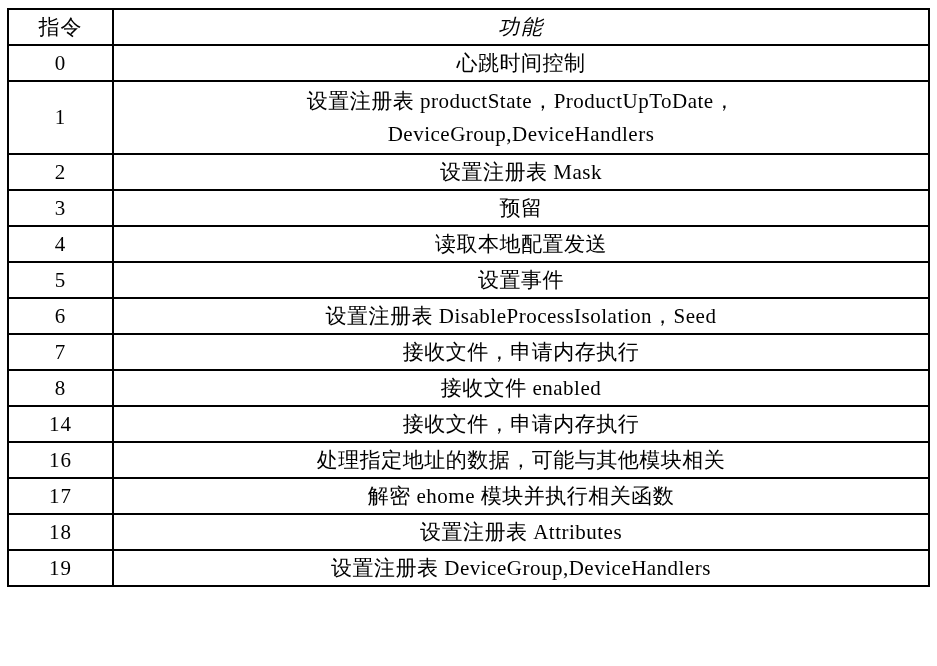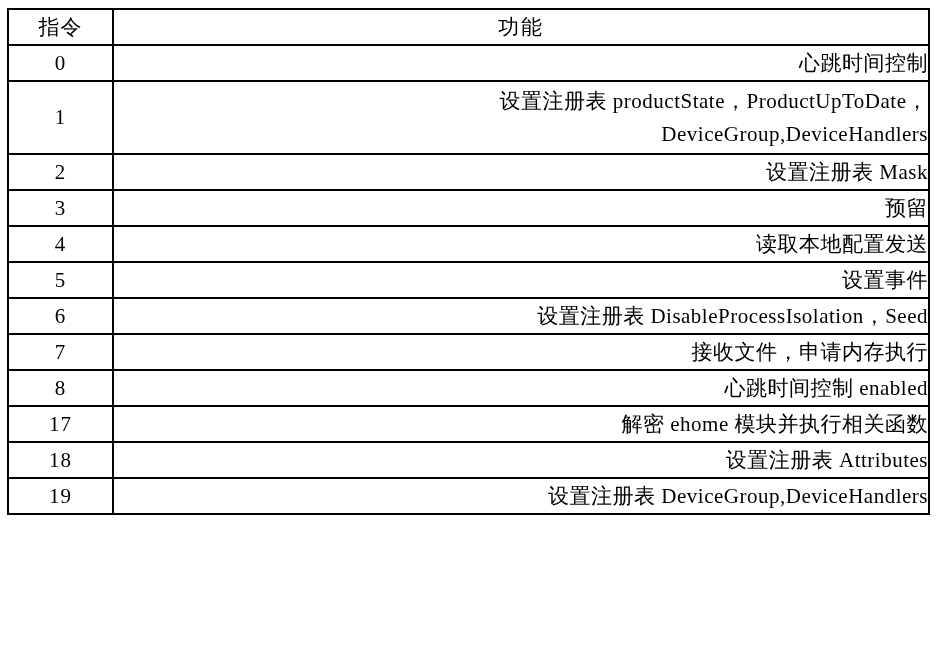--- a/index.html
+++ b/index.html
@@ -41,23 +41,24 @@
     height: 73px;
   }
   col.col-cmd { width: 105px; }
   th.cmd, td.cmd {
     text-align: center;
     letter-spacing: 1px;
   }
   th.func {
     text-align: center;
     letter-spacing: 2px;
+    font-style: italic;
   }
   td.func {
-    text-align: right;
+    text-align: center;
     padding-left: 11px;
     padding-right: 6px;
     white-space: pre-line;
     letter-spacing: 0.5px;
   }
 </style>
 </head>
 <body>
 
 <table class="cmd-table">
@@ -101,21 +102,29 @@
       <tr>
         <td class="cmd">6</td>
         <td class="func">设置注册表 DisableProcessIsolation，Seed</td>
       </tr>
       <tr>
         <td class="cmd">7</td>
         <td class="func">接收文件，申请内存执行</td>
       </tr>
       <tr>
         <td class="cmd">8</td>
-        <td class="func">心跳时间控制 enabled</td>
+        <td class="func">接收文件 enabled</td>
+      </tr>
+      <tr>
+        <td class="cmd">14</td>
+        <td class="func">接收文件，申请内存执行</td>
+      </tr>
+      <tr>
+        <td class="cmd">16</td>
+        <td class="func">处理指定地址的数据，可能与其他模块相关</td>
       </tr>
       <tr>
         <td class="cmd">17</td>
         <td class="func">解密 ehome 模块并执行相关函数</td>
       </tr>
       <tr>
         <td class="cmd">18</td>
         <td class="func">设置注册表 Attributes</td>
       </tr>
       <tr>

